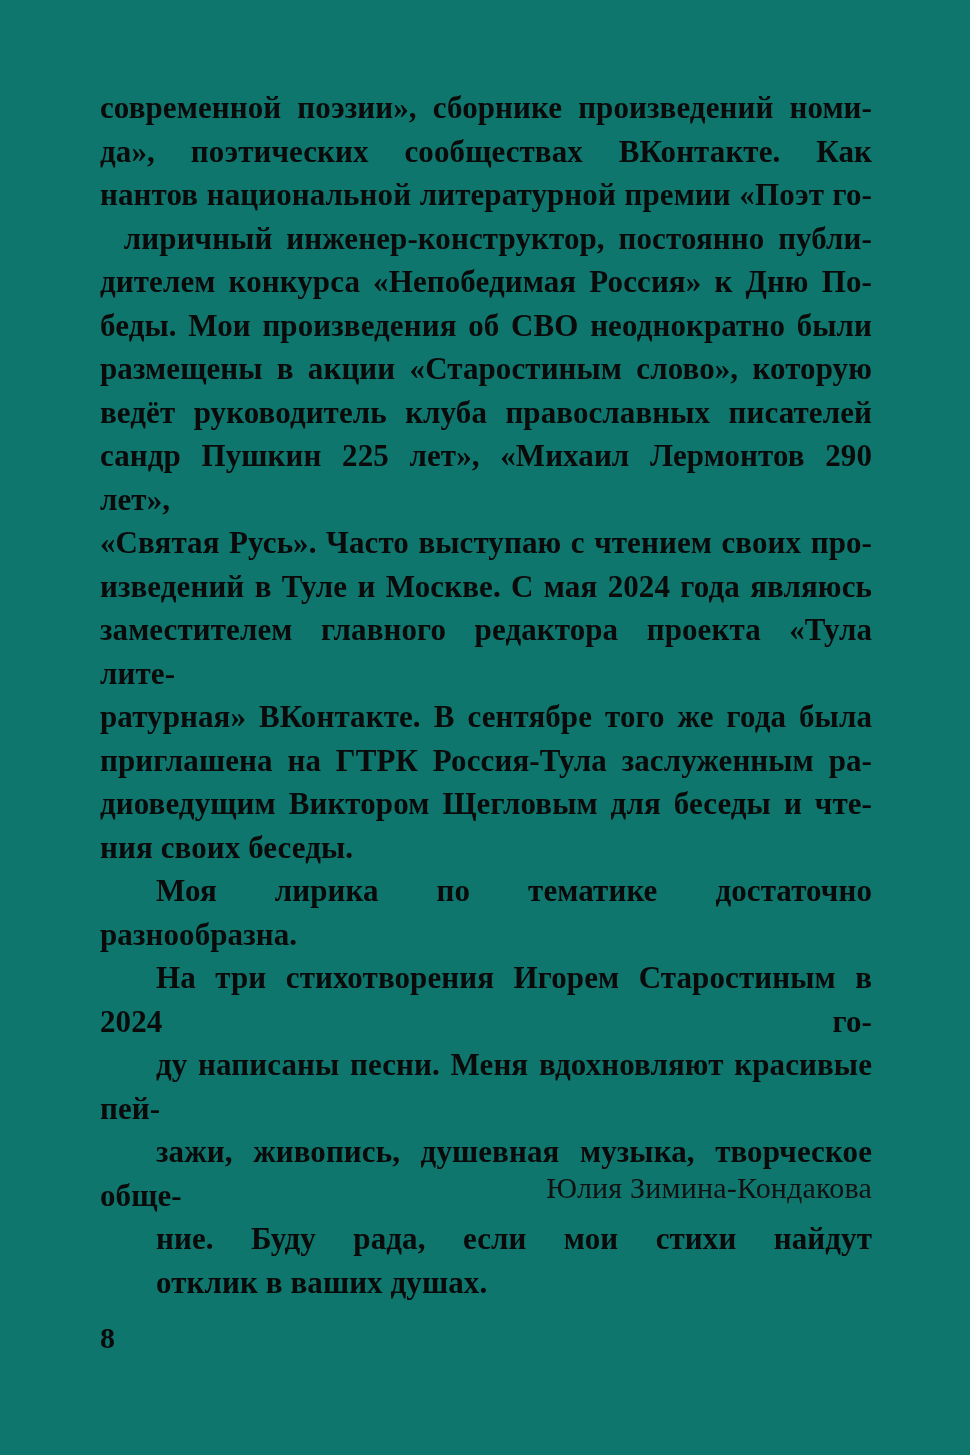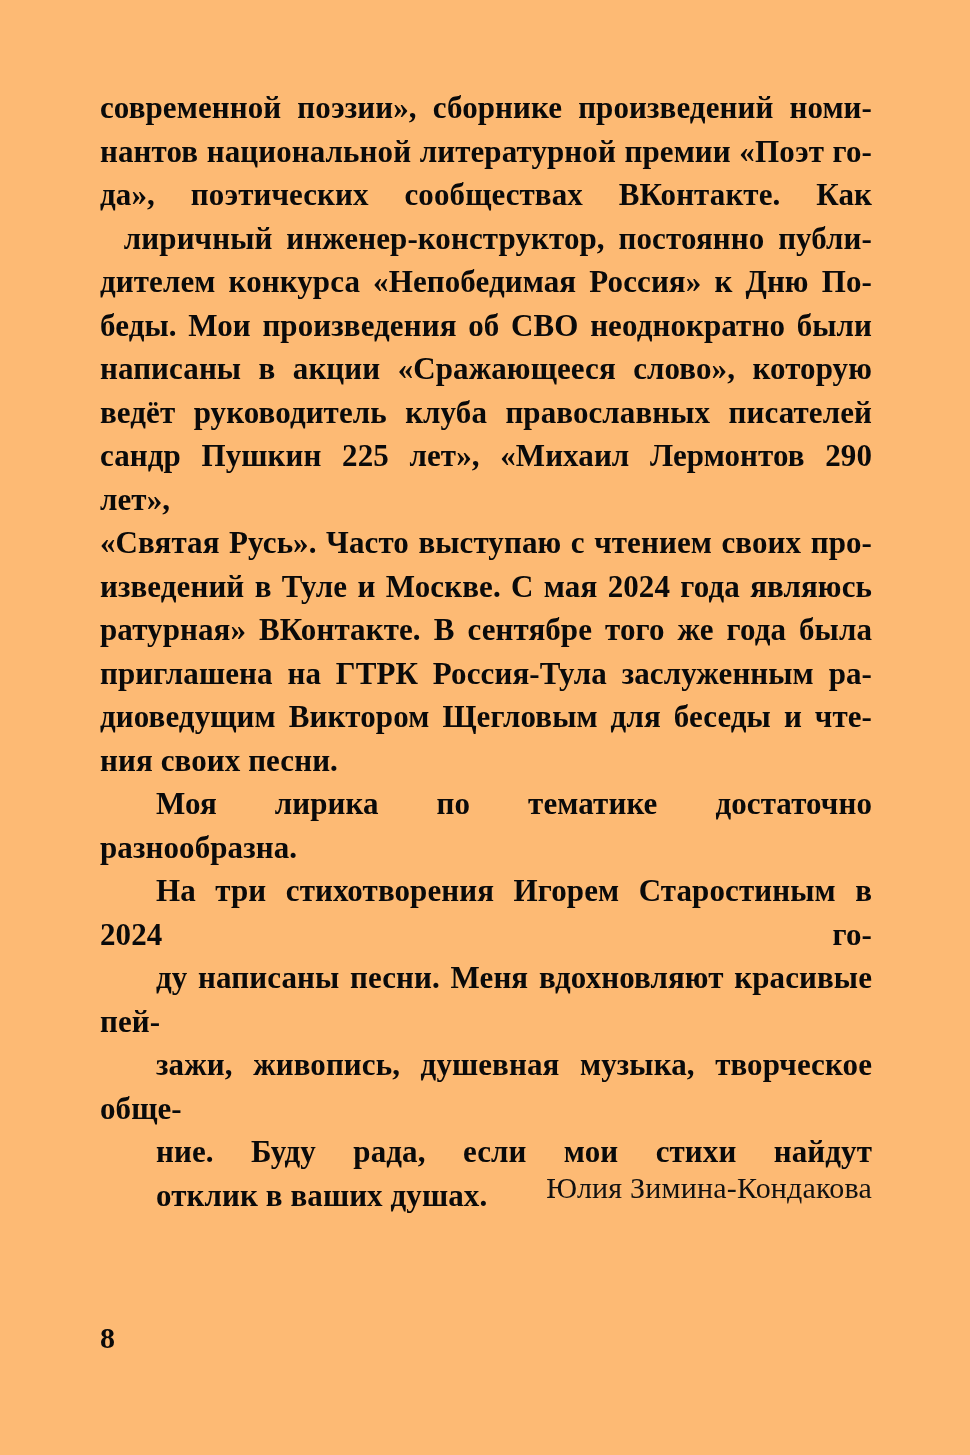--- a/index.html
+++ b/index.html
@@ -4,21 +4,21 @@
 <style>
   html, body {
     margin: 0;
     padding: 0;
     background: #ffffff;
   }
   .page {
     position: relative;
     width: 970px;
     height: 1455px;
-    background: #fdba74;
+    background: #0f766e;
     overflow: hidden;
     font-family: "Liberation Serif", "DejaVu Serif", serif;
     color: #000000;
   }
   .text-column {
     position: absolute;
     left: 100px;
     top: 86px;
     width: 772px;
   }
@@ -81,34 +81,35 @@
 </style>
 </head>
 <body>
 
 <div class="page">
 
   <div class="text-column">
 
     <p class="para continuation">
       <span class="ln">современной поэзии», сборнике произведений номи-</span>
+      <span class="ln">да», поэтических сообществах ВКонтакте. Как</span>
       <span class="ln">нантов национальной литературной премии «Поэт го-</span>
-      <span class="ln">да», поэтических сообществах ВКонтакте. Как</span>
       <span class="ln lead-space"> лиричный инженер-конструктор, постоянно публи-</span>
       <span class="ln">дителем конкурса «Непобедимая Россия» к Дню По-</span>
       <span class="ln">беды. Мои произведения об СВО неоднократно были</span>
-      <span class="ln">написаны в акции «Сражающееся слово», которую</span>
+      <span class="ln">размещены в акции «Старостиным слово», которую</span>
       <span class="ln">ведёт руководитель клуба православных писателей</span>
       <span class="ln">сандр Пушкин 225 лет», «Михаил Лермонтов 290 лет»,</span>
       <span class="ln">«Святая Русь». Часто выступаю с чтением своих про-</span>
       <span class="ln">изведений в Туле и Москве. С мая 2024 года являюсь</span>
+      <span class="ln">заместителем главного редактора проекта «Тула лите-</span>
       <span class="ln">ратурная» ВКонтакте. В сентябре того же года была</span>
       <span class="ln">приглашена на ГТРК Россия-Тула заслуженным ра-</span>
       <span class="ln">диоведущим Виктором Щегловым для беседы и чте-</span>
-      <span class="ln last">ния своих песни.</span>
+      <span class="ln last">ния своих беседы.</span>
     </p>
 
     <p class="para indented">
       <span class="ln indent">Моя лирика по тематике достаточно разнообразна.</span>
       <span class="ln">На три стихотворения Игорем Старостиным в 2024 го-</span>
       <span class="ln">ду написаны песни. Меня вдохновляют красивые пей-</span>
       <span class="ln">зажи, живопись, душевная музыка, творческое обще-</span>
       <span class="ln">ние. Буду рада, если мои стихи найдут</span>
       <span class="ln last">отклик в ваших душах.</span>
     </p>

